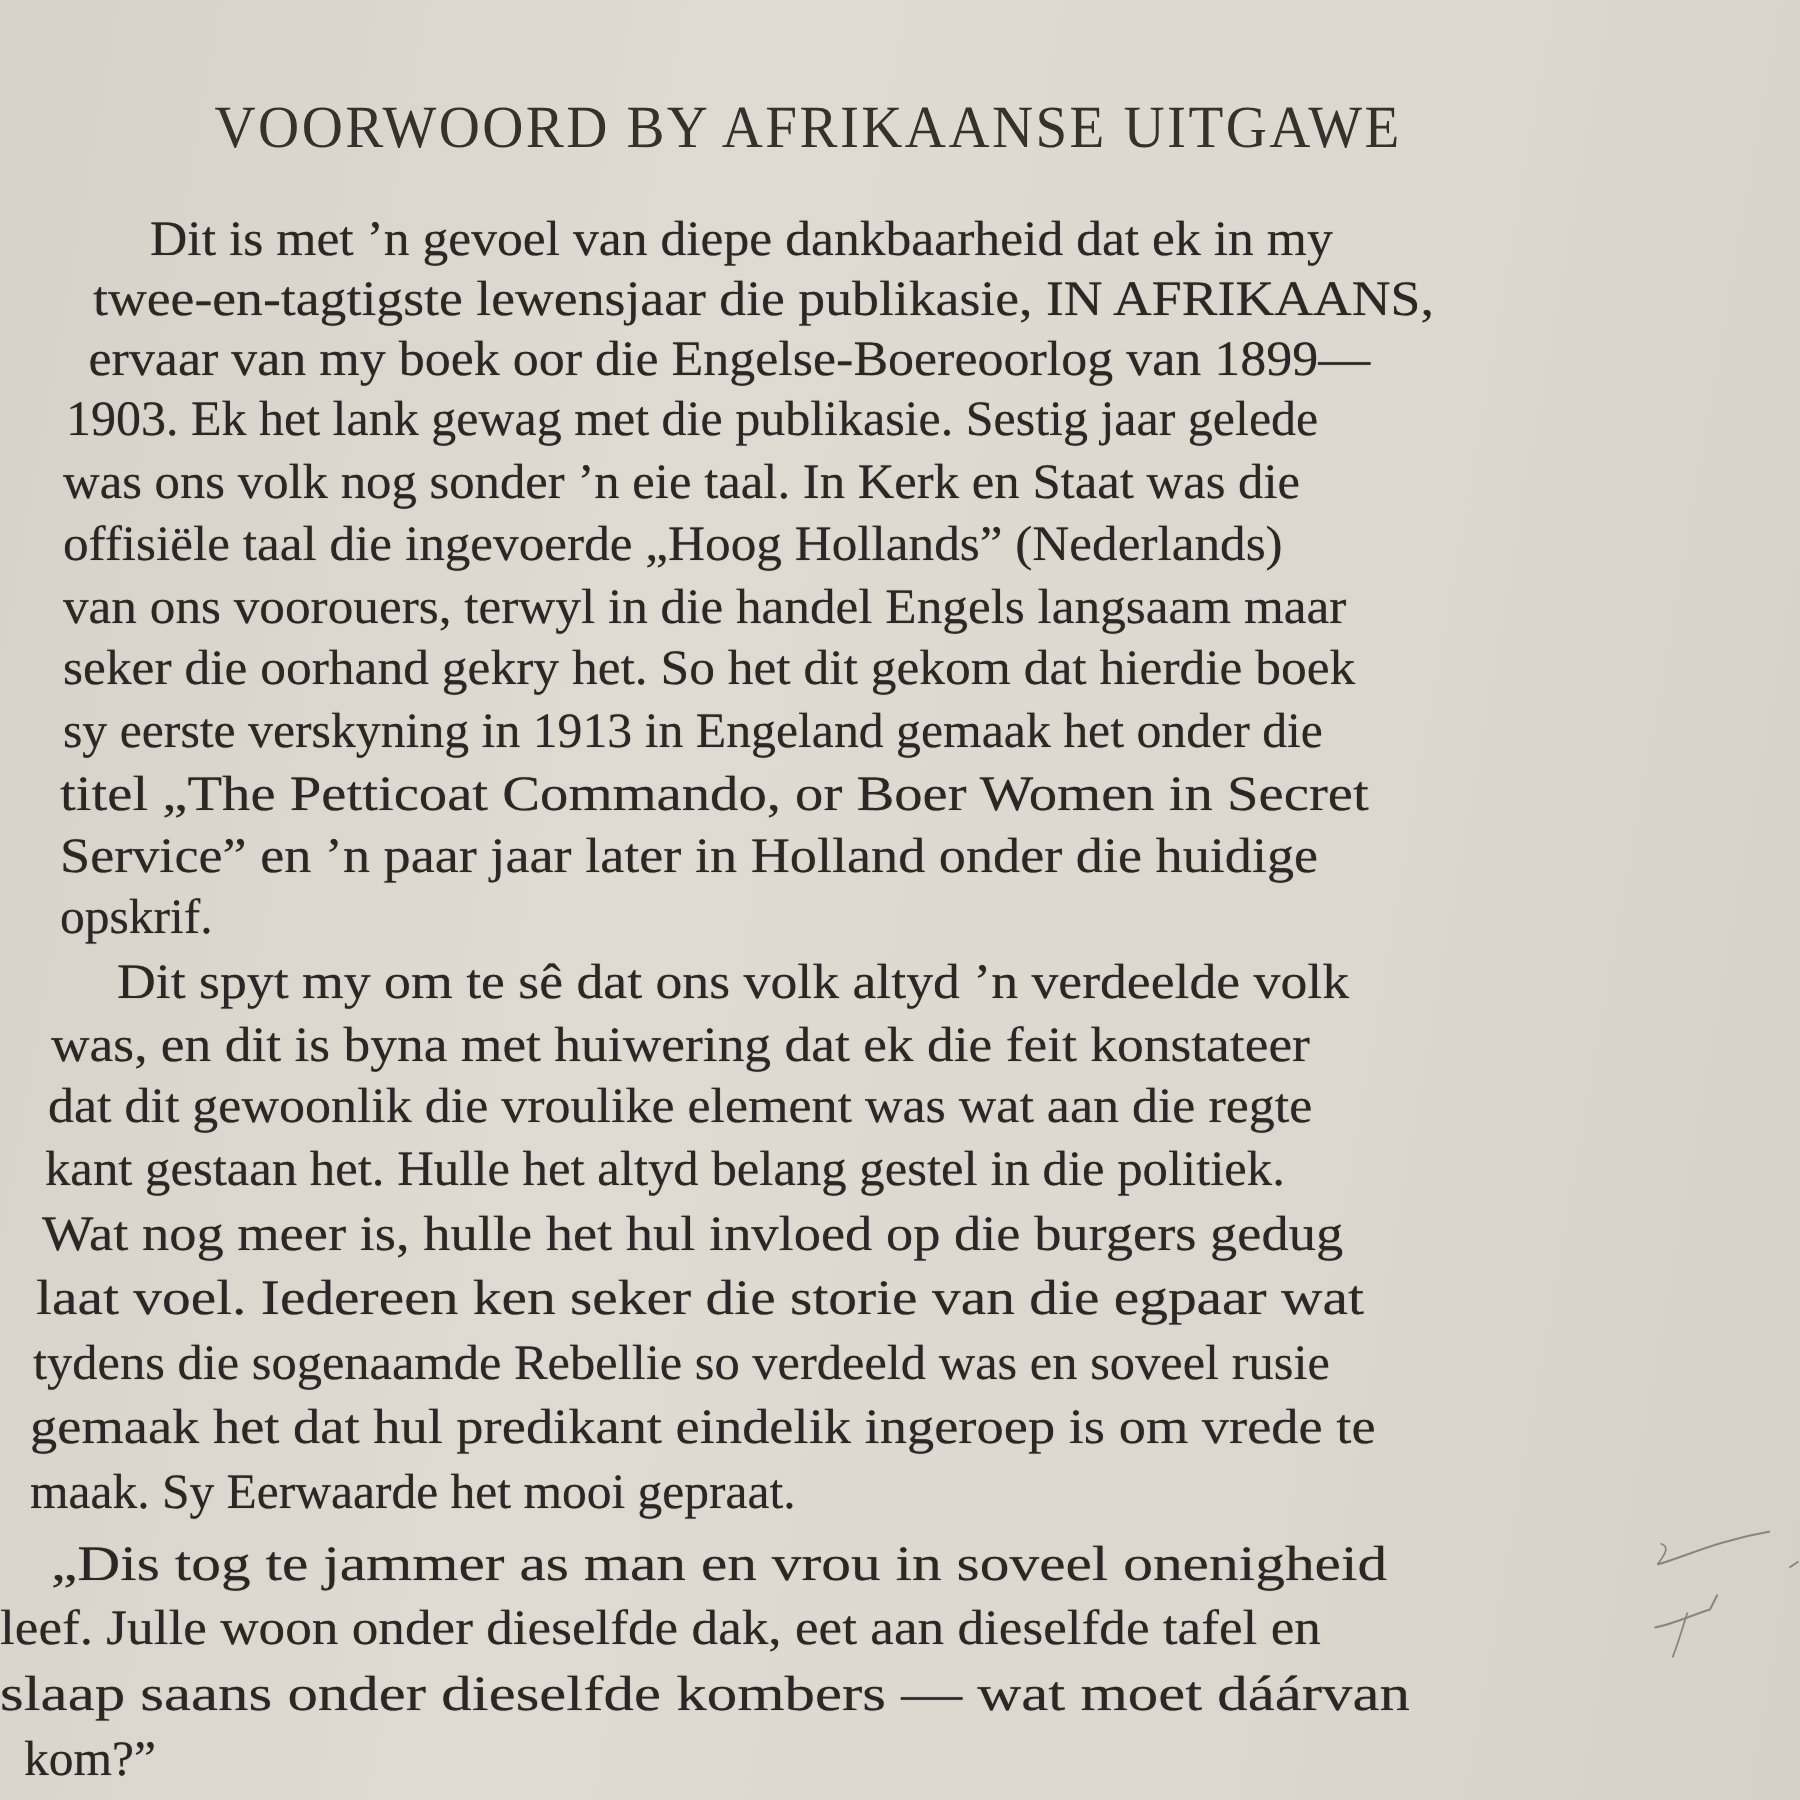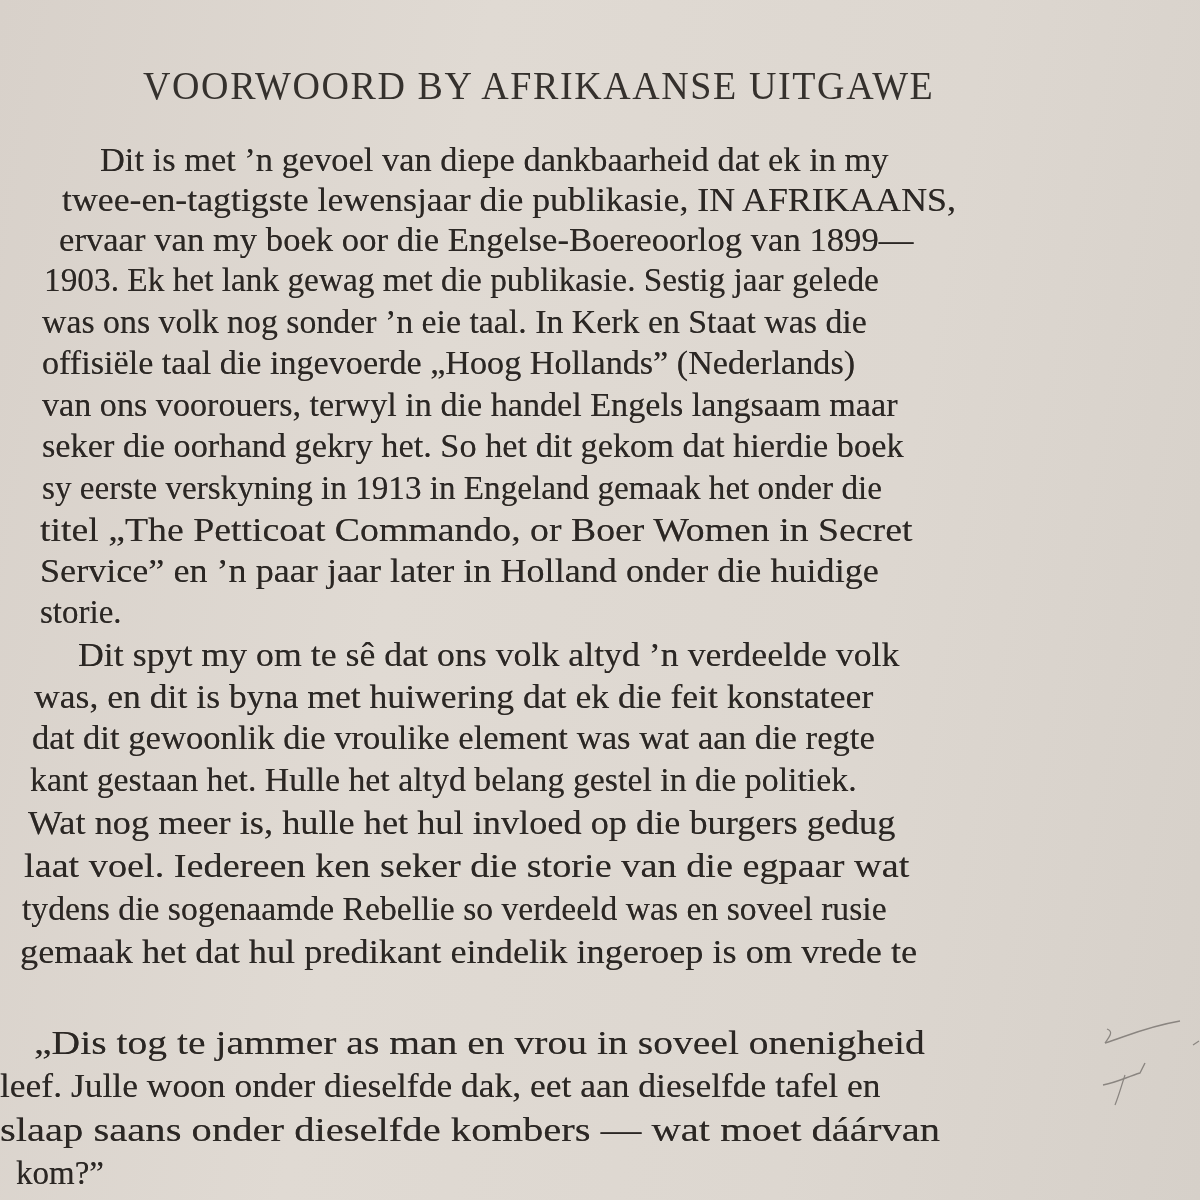--- a/index.html
+++ b/index.html
@@ -62,30 +62,31 @@
   <div class="line" style="left:62px; top:182px; transform:scaleX(1.085);">twee-en-tagtigste lewensjaar die publikasie, IN AFRIKAANS,</div>
   <div class="line" style="left:59px; top:222px; transform:scaleX(1.05);">ervaar van my boek oor die Engelse-Boereoorlog van 1899—</div>
   <div class="line" style="left:44px; top:262px; transform:scaleX(1.01);">1903. Ek het lank gewag met die publikasie. Sestig jaar gelede</div>
   <div class="line" style="left:42px; top:304px; transform:scaleX(1.025);">was ons volk nog sonder ’n eie taal. In Kerk en Staat was die</div>
   <div class="line" style="left:42px; top:345px; transform:scaleX(1.035);">offisiële taal die ingevoerde „Hoog Hollands” (Nederlands)</div>
   <div class="line" style="left:42px; top:387px; transform:scaleX(1.035);">van ons voorouers, terwyl in die handel Engels langsaam maar</div>
   <div class="line" style="left:42px; top:428px; transform:scaleX(1.04);">seker die oorhand gekry het. So het dit gekom dat hierdie boek</div>
   <div class="line" style="left:42px; top:470px; transform:scaleX(1.005);">sy eerste verskyning in 1913 in Engeland gemaak het onder die</div>
   <div class="line" style="left:40px; top:512px; transform:scaleX(1.145);">titel „The Petticoat Commando, or Boer Women in Secret</div>
   <div class="line" style="left:40px; top:553px; transform:scaleX(1.095);">Service” en ’n paar jaar later in Holland onder die huidige</div>
-  <div class="line" style="left:40px; top:594px;">storie.</div>
+  <div class="line" style="left:40px; top:594px;">opskrif.</div>
 
   <div class="line" style="left:78px; top:637px; transform:scaleX(1.085);">Dit spyt my om te sê dat ons volk altyd ’n verdeelde volk</div>
   <div class="line" style="left:34px; top:679px; transform:scaleX(1.08);">was, en dit is byna met huiwering dat ek die feit konstateer</div>
   <div class="line" style="left:32px; top:720px; transform:scaleX(1.05);">dat dit gewoonlik die vroulike element was wat aan die regte</div>
   <div class="line" style="left:30px; top:762px; transform:scaleX(1.025);">kant gestaan het. Hulle het altyd belang gestel in die politiek.</div>
   <div class="line" style="left:28px; top:805px; transform:scaleX(1.1);">Wat nog meer is, hulle het hul invloed op die burgers gedug</div>
   <div class="line" style="left:24px; top:848px; transform:scaleX(1.16);">laat voel. Iedereen ken seker die storie van die egpaar wat</div>
   <div class="line" style="left:22px; top:891px; transform:scaleX(1.02);">tydens die sogenaamde Rebellie so verdeeld was en soveel rusie</div>
   <div class="line" style="left:20px; top:934px; transform:scaleX(1.1);">gemaak het dat hul predikant eindelik ingeroep is om vrede te</div>
+  <div class="line" style="left:20px; top:977px;">maak. Sy Eerwaarde het mooi gepraat.</div>
 
   <div class="line" style="left:34px; top:1025px; transform:scaleX(1.2);">„Dis tog te jammer as man en vrou in soveel onenigheid</div>
   <div class="line" style="left:0px; top:1068px; transform:scaleX(1.075);">leef. Julle woon onder dieselfde dak, eet aan dieselfde tafel en</div>
   <div class="line" style="left:0px; top:1112px; transform:scaleX(1.23);">slaap saans onder dieselfde kombers — wat moet dáárvan</div>
   <div class="line" style="left:16px; top:1155px;">kom?”</div>
 
   <svg class="mark" viewBox="0 0 115 95">
     <path d="M20 28 C 40 22, 60 12, 95 6" stroke="#8a8580" stroke-width="1.4" fill="none"></path>
     <path d="M20 28 C 26 20, 28 16, 22 14" stroke="#8a8580" stroke-width="1.2" fill="none"></path>
     <path d="M18 70 C 30 68, 42 62, 55 58 L 60 48" stroke="#8a8580" stroke-width="1.4" fill="none"></path>

